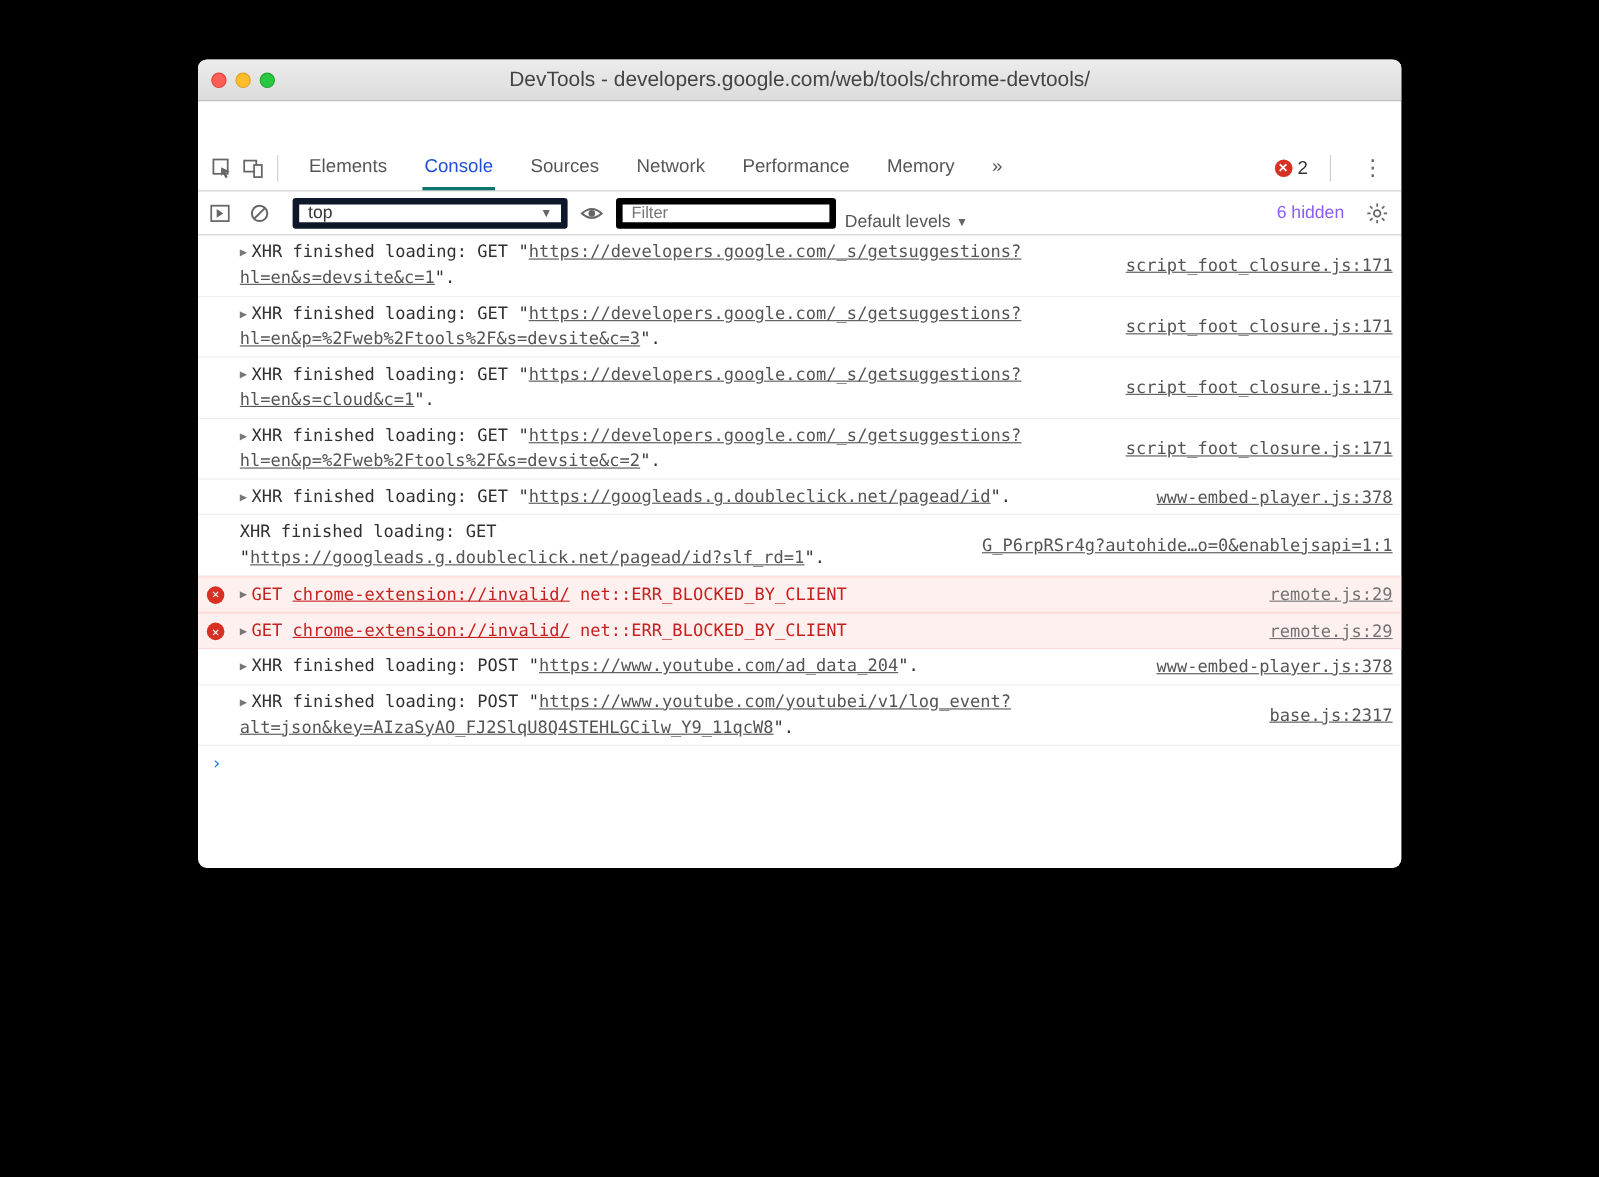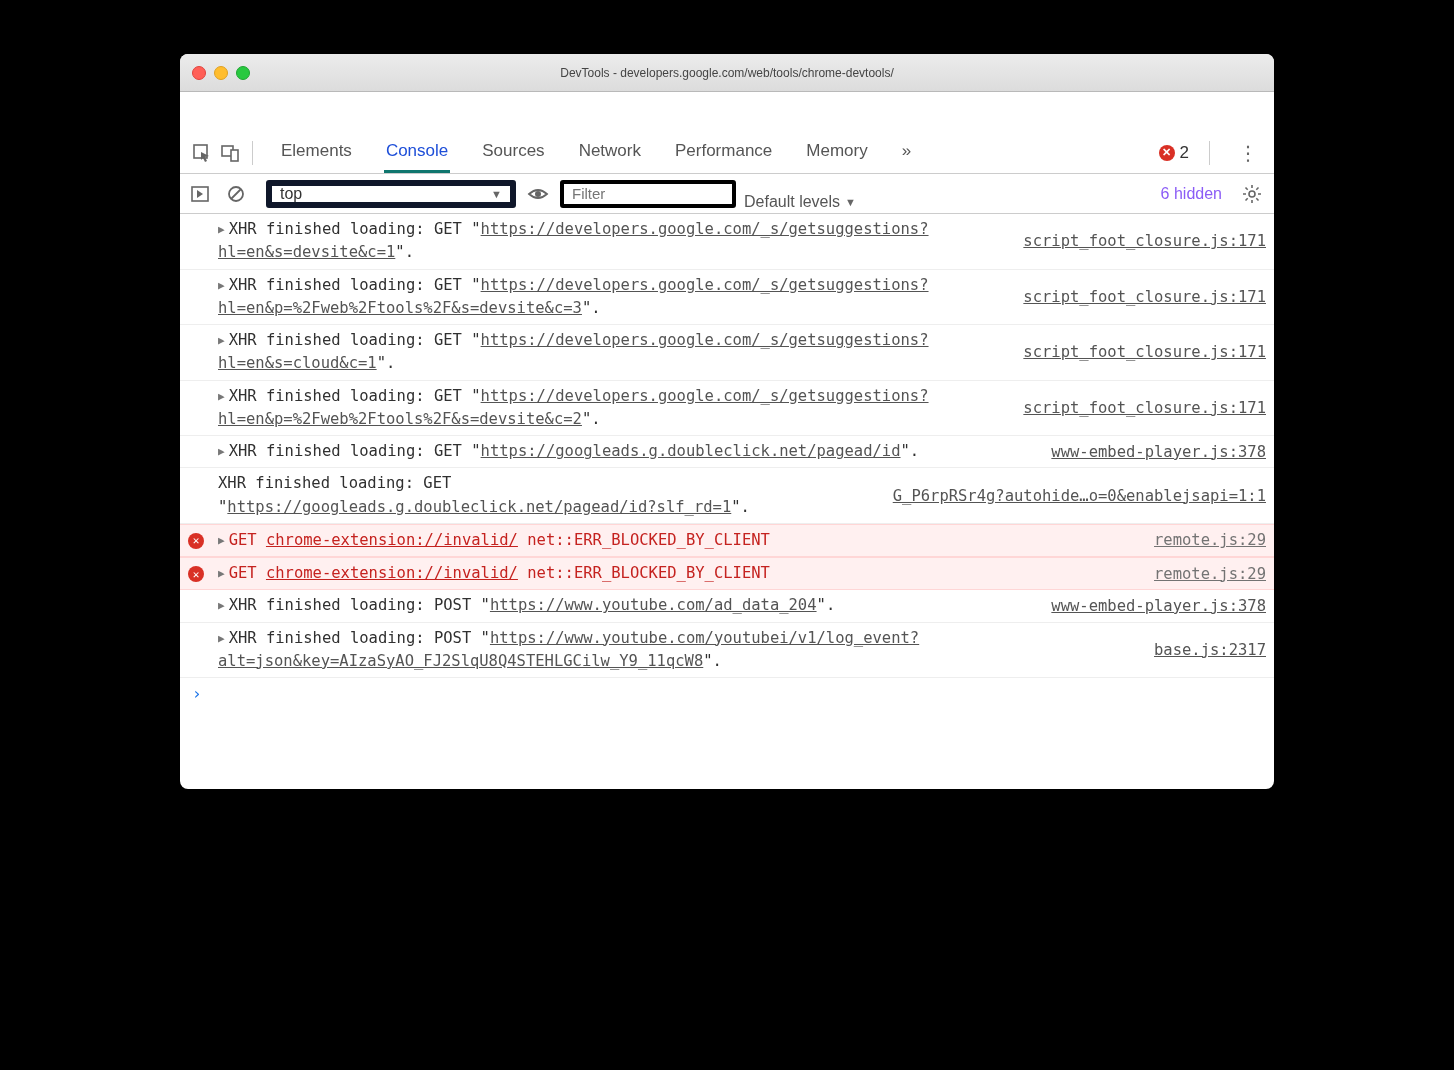--- a/index.html
+++ b/index.html
@@ -27,21 +27,21 @@
     display: flex;
     align-items: center;
     padding: 0 12px;
     position: relative;
   }
   .traffic { display: flex; gap: 8px; }
   .traffic .dot { width: 14px; height: 14px; border-radius: 50%; }
   .dot.red { background: #ff5f57; border: 1px solid #e1433d; }
   .dot.yellow { background: #ffbd2e; border: 1px solid #dfa123; }
   .dot.green { background: #28c940; border: 1px solid #1fa532; }
-  .title { position: absolute; left: 0; right: 0; text-align: center; font-size: 12px; color: #444; }
+  .title { position: absolute; left: 0; right: 0; text-align: center; font-size: 19px; color: #444; }
 
   .tabbar {
     height: 42px;
     border-bottom: 1px solid #ccc;
     display: flex;
     align-items: center;
     padding: 0 8px;
     font-size: 17px;
     color: #555;
     margin-top: 40px;
@@ -73,24 +73,24 @@
     height: 28px;
     width: 250px;
     padding: 0 8px;
     display:flex;
     align-items:center;
     justify-content:space-between;
     color:#333;
   }
   .eye { color:#666; }
   .filterinput {
-    border:4px solid #000000;
+    border:6px solid #000000;
     border-radius:3px;
     height:28px;
-    width:176px;
+    width:200px;
     padding:0 8px;
     font-size:15px;
     color:#333;
     background:#fff;
   }
   .levels { display:flex; align-items:center; gap:5px;margin-top:16px; }
   .hidden { margin-left:auto; color:#8b5cf6; }
   .gear { margin-left:12px; margin-right:6px; color:#666;}
 
   .console {

